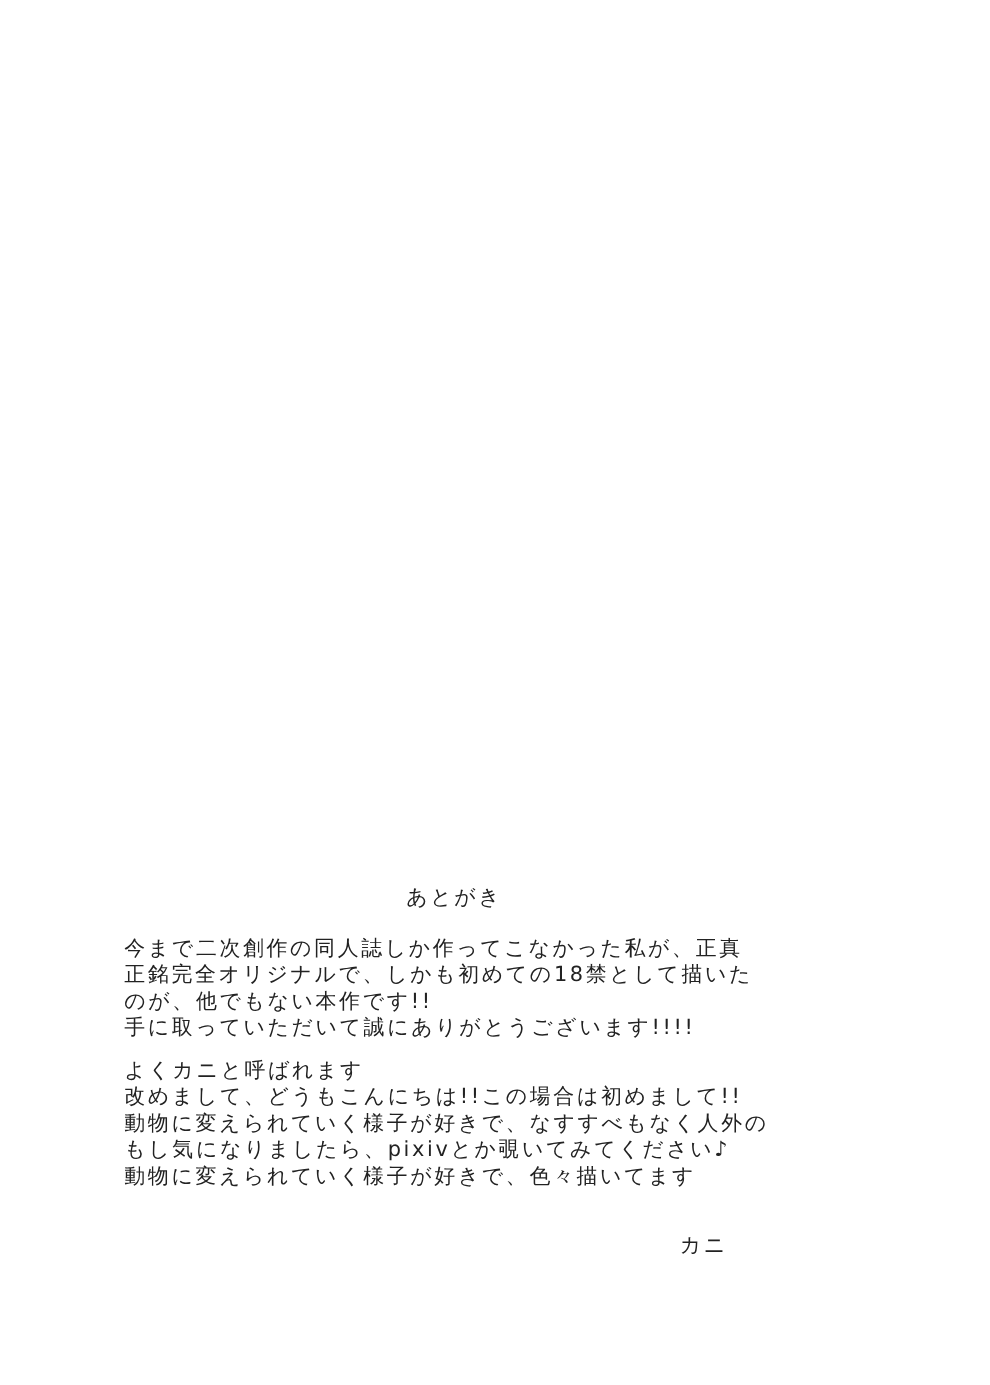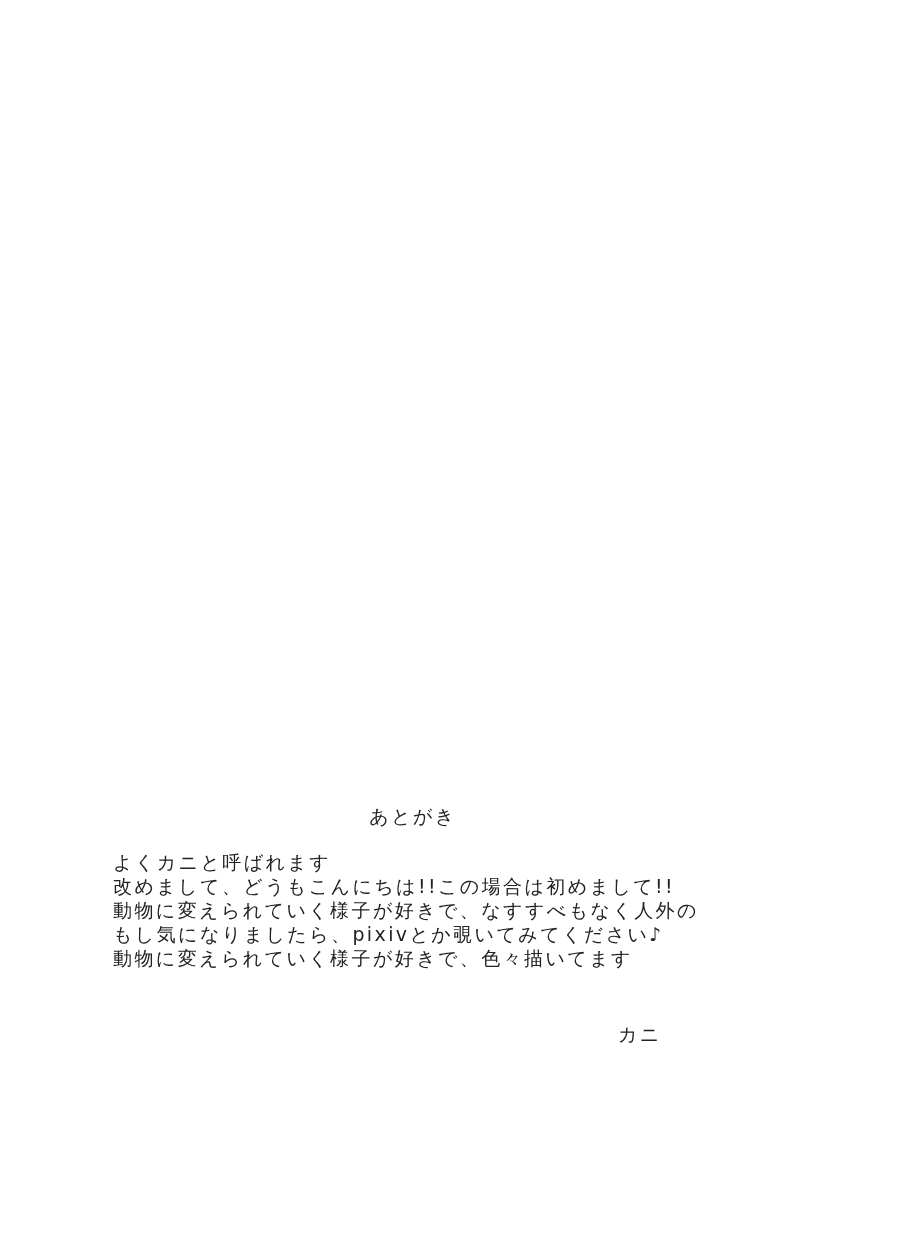--- a/index.html
+++ b/index.html
@@ -42,33 +42,39 @@
   .para {
     margin: 0;
   }
   .para + .para {
     margin-top: 15px;
   }
   .line {
     height: 24px;
   }
   .signature-line {
-    margin-top: 52px;
+    margin-top: 39px;
     padding-left: 505px;
     height: 24px;
   }
 </style>
 </head>
 <body>
 
 <div class="page">
   <div class="afterword-block">
 
     <h1 class="afterword-title">あとがき</h1>
 
+    <div class="para">
+      <div class="line">今まで二次創作の同人誌しか作ってこなかった私が、正真</div>
+      <div class="line">正銘完全オリジナルで、しかも初めての18禁として描いた</div>
+      <div class="line">のが、他でもない本作です!!</div>
+      <div class="line">手に取っていただいて誠にありがとうございます!!!!</div>
+    </div>
 
     <div class="para">
       <div class="line">よくカニと呼ばれます</div>
       <div class="line">改めまして、どうもこんにちは!!この場合は初めまして!!</div>
       <div class="line">動物に変えられていく様子が好きで、なすすべもなく人外の</div>
       <div class="line">もし気になりましたら、pixivとか覗いてみてください♪</div>
       <div class="line">動物に変えられていく様子が好きで、色々描いてます</div>
     </div>
 
     <div class="signature-line">カニ</div>

